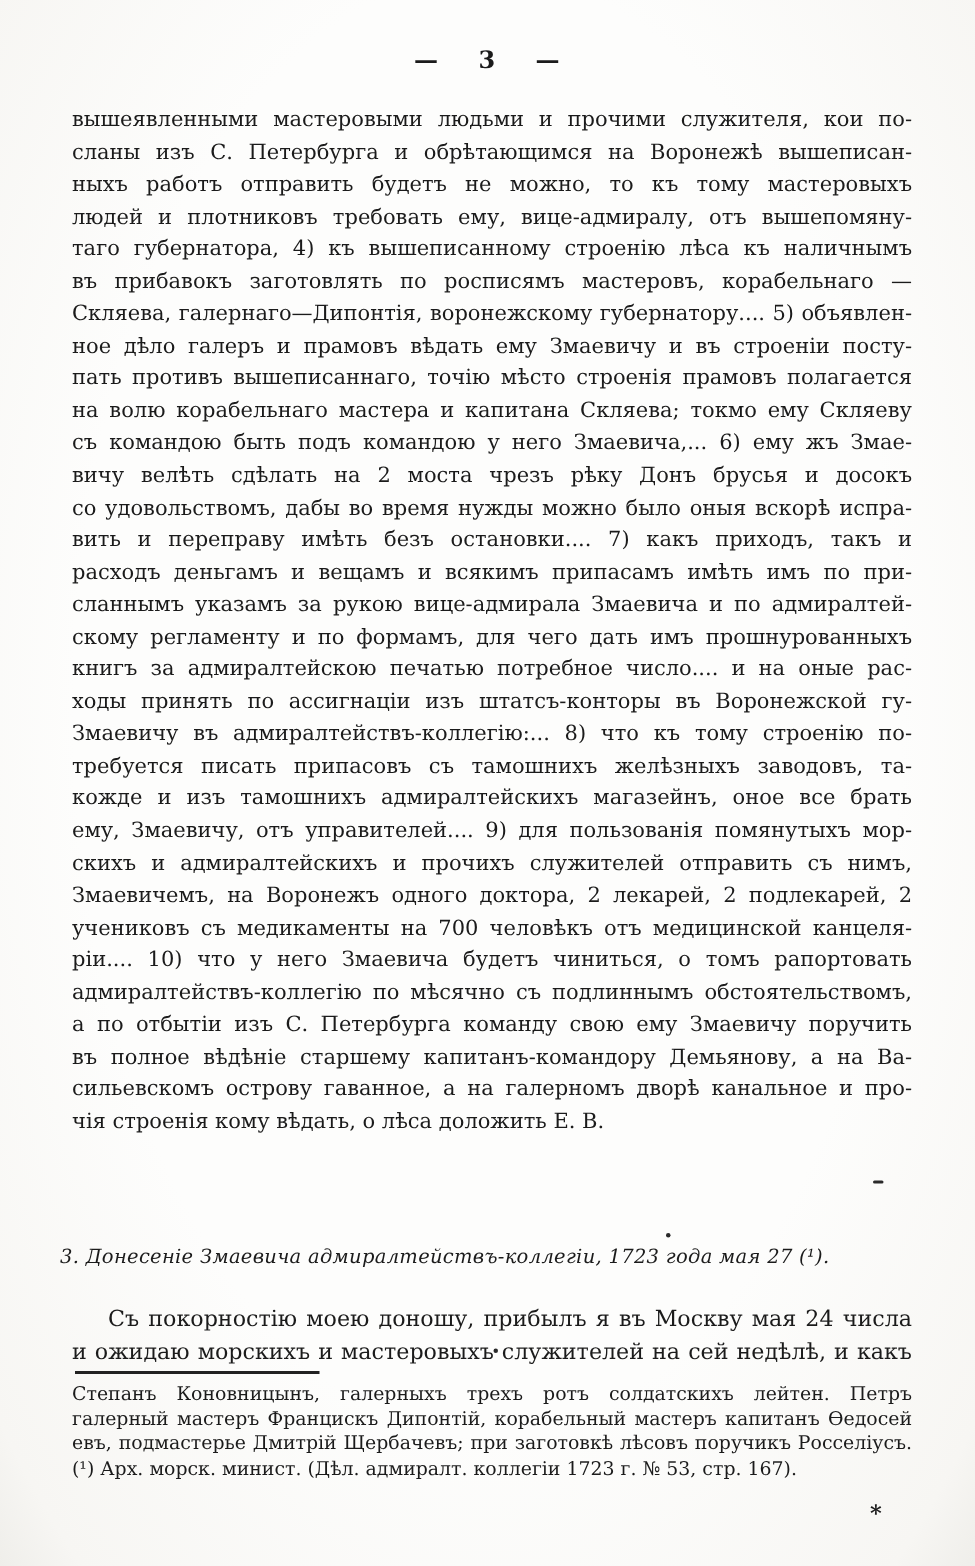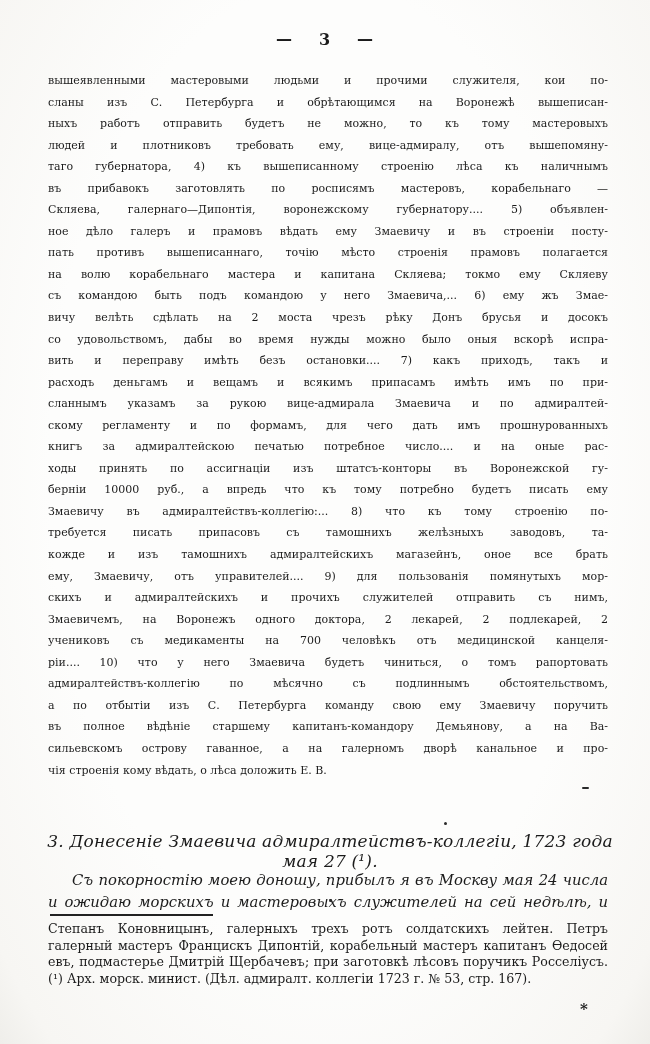--- a/index.html
+++ b/index.html
@@ -42,40 +42,39 @@
   .tline {
     text-align: justify;
     text-align-last: justify;
     white-space: normal;
     overflow: hidden;
   }
 
   
   .body { top: 70px; }
   .body .tline {
-    font-size: 11px;
+    font-size: 14px;
     line-height: 21.55px;
     height: 21.55px;
   }
   .body div.tline:last-of-type { text-align-last: left; }
 
   
   .heading {
     position: absolute;
     top: 831px;
     left: 40px;
     right: 30px;
     font-style: italic;
-    font-size: 17px;
-    text-align: center;
+    font-size: 13px;
     letter-spacing: 0.2px;
   }
 
   
-  .para { top: 869px; font-style: italic; }
+  .para { top: 869px; }
   .para .tline {
     font-size: 14.8px;
     line-height: 21.55px;
     height: 21.55px;
   }
   .para div.tline:first-of-type { text-indent: 24px; }
 
   
   .rule {
     position: absolute;
@@ -141,21 +140,20 @@
       <div class="tline">на волю корабельнаго мастера и капитана Скляева; токмо ему Скляеву</div>
       <div class="tline">съ командою быть подъ командою у него Змаевича,... 6) ему жъ Змае-</div>
       <div class="tline">вичу велѣть сдѣлать на 2 моста чрезъ рѣку Донъ брусья и досокъ</div>
       <div class="tline">со удовольствомъ, дабы во время нужды можно было оныя вскорѣ испра-</div>
       <div class="tline">вить и переправу имѣть безъ остановки.... 7) какъ приходъ, такъ и</div>
       <div class="tline">расходъ деньгамъ и вещамъ и всякимъ припасамъ имѣть имъ по при-</div>
       <div class="tline">сланнымъ указамъ за рукою вице-адмирала Змаевича и по адмиралтей-</div>
       <div class="tline">скому регламенту и по формамъ, для чего дать имъ прошнурованныхъ</div>
       <div class="tline">книгъ за адмиралтейскою печатью потребное число.... и на оные рас-</div>
       <div class="tline">ходы принять по ассигнаціи изъ штатсъ-конторы въ Воронежской гу-</div>
-      <div class="tline">берніи 10000 руб., а впредь что къ тому потребно будетъ писать ему</div>
       <div class="tline">Змаевичу въ адмиралтействъ-коллегію:... 8) что къ тому строенію по-</div>
       <div class="tline">требуется писать припасовъ съ тамошнихъ желѣзныхъ заводовъ, та-</div>
       <div class="tline">кожде и изъ тамошнихъ адмиралтейскихъ магазейнъ, оное все брать</div>
       <div class="tline">ему, Змаевичу, отъ управителей.... 9) для пользованія помянутыхъ мор-</div>
       <div class="tline">скихъ и адмиралтейскихъ и прочихъ служителей отправить съ нимъ,</div>
       <div class="tline">Змаевичемъ, на Воронежъ одного доктора, 2 лекарей, 2 подлекарей, 2</div>
       <div class="tline">учениковъ съ медикаменты на 700 человѣкъ отъ медицинской канцеля-</div>
       <div class="tline">ріи.... 10) что у него Змаевича будетъ чиниться, о томъ рапортовать</div>
       <div class="tline">адмиралтействъ-коллегію по мѣсячно съ подлиннымъ обстоятельствомъ,</div>
       <div class="tline">а по отбытіи изъ С. Петербурга команду свою ему Змаевичу поручить</div>

